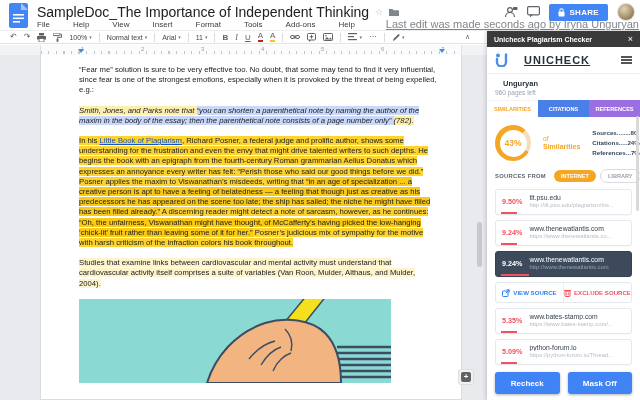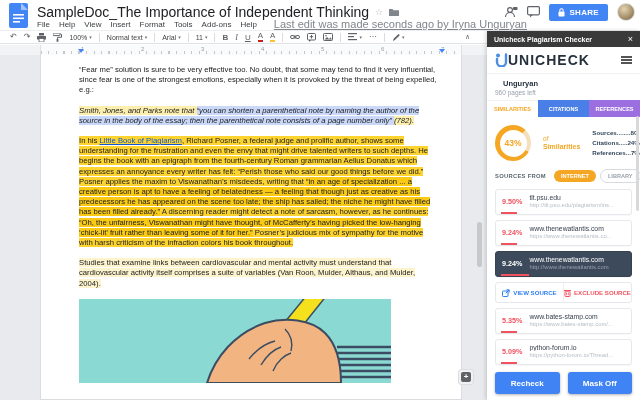--- a/index.html
+++ b/index.html
@@ -6,21 +6,21 @@
   html,body { width:640px; height:400px; overflow:hidden; background:#fff;
     font-family:"Liberation Sans", sans-serif; }
   .app { position:relative; width:640px; height:400px; }
 
   
   .docs-header { position:absolute; top:0; left:0; width:640px; height:30px; background:#fff; z-index:3; }
   .docs-logo { position:absolute; left:9px; top:3px; }
   .title-row { position:absolute; left:37px; top:4px; display:flex; align-items:center; gap:6px; }
   .doc-title { font-size:14px; color:#202124; white-space:nowrap; }
   .star { color:#b8b8b8; font-size:9px; }
-  .menu-row { position:absolute; left:37px; top:18px; display:flex; align-items:center; gap:9px; }
+  .menu-row { position:absolute; left:37px; top:18px; display:flex; align-items:center; gap:23px; }
   .menu-item { font-size:8px; color:#3c4043; cursor:pointer; }
   .last-edit { font-size:11px; color:#80868b; text-decoration:underline; margin-left:8px; white-space:nowrap; }
   .header-right { position:absolute; right:5px; top:3px; display:flex; align-items:center; gap:9px; }
   .share-btn { display:flex; align-items:center; gap:4px; background:#4285f4; color:#fff;
     font-size:8px; font-weight:bold; padding:4px 9px; border-radius:2px; letter-spacing:.3px; }
   .avatar { width:18px; height:18px; border-radius:50%;
     background:radial-gradient(circle at 38% 32%, #e3d3b4, #a9946e 55%, #6f6049); border:1px solid #ddd; }
 
   
   .toolbar { position:absolute; top:30px; left:0; width:640px; height:14px; background:#fff;
@@ -73,21 +73,21 @@
     font-size:8px; line-height:9px; text-align:center; font-weight:bold; }
 
   
   .panel { position:absolute; top:31px; right:0; width:153px; height:369px; background:#fff; z-index:5;
     box-shadow:-1px 0 4px rgba(0,0,0,.18); }
   .panel-titlebar { height:16px; background:#3a3a3a; color:#fff; display:flex; align-items:center;
     padding:0 7px; }
   .panel-title { font-size:7px; font-weight:bold; }
   .panel-close { margin-left:auto; font-size:9px; color:#fff; }
   .brand-row { height:27px; display:flex; align-items:center; padding:0 8px; border-bottom:1px solid #f0f0f0; }
-  .brand-text { font-size:14px; font-weight:bold; color:#26313d; letter-spacing:1px; margin-left:0; }
+  .brand-text { font-size:11px; font-weight:bold; color:#26313d; letter-spacing:1px; margin-left:16px;text-decoration:underline; }
   .hamburger { margin-left:auto; width:11px; }
   .hamburger div { height:1.5px; background:#555; margin:1.5px 0; }
   .user-row { padding:5px 8px 4px; }
   .user-name { font-size:7.5px; font-weight:bold; color:#26313d;padding-left:8px; }
   .pages-left { font-size:6.5px; color:#9aa3ad; margin-top:1px; }
   .tabs { display:flex; height:17px; }
   .tab { flex:1; display:flex; align-items:center; justify-content:center; font-size:5.6px; font-weight:bold; }
   .tab-sim { background:#fff; color:#f5a623; border-top:1px solid #f3f3f3; }
   .tab-cit { background:#4a7fe8; color:#fff; }
   .tab-ref { background:#9b6fe0; color:#fff; }
@@ -297,21 +297,21 @@
       <span class="ruler-num">7</span>
       <div class="ruler-ticks"></div>
       <span class="indent-marker" style="left:37px"></span>
       <span class="indent-marker" style="left:398px"></span>
     </div>
   </div>
 
   <div class="workspace">
     <div class="page">
       <p>“Fear me” solution is sure to be very effective too. No doubt, that some may tend to find it very influential, since fear is one of the strongest emotions, especially when it is provoked by the threat of being expelled, e.g.:</p>
-      <p class="p-quote"><span class="hl-y">Smith, Jones, and Parks note that </span><span class="hl-b">“you can shorten a parenthetical note by naming the author of the source in the body of the essay; then the parenthetical note consists of a page number only” </span><span class="hl-y">(782).</span></p>
+      <p class="p-quote"><span class="hl-y">Smith, Jones, and Parks note that </span><span class="hl-b">“you can shorten a parenthetical note by naming the author of the maxim in the body of the essay; then the parenthetical note consists of a page number only” </span><span class="hl-y">(782).</span></p>
       <p><span class="hl-g">In his </span><span class="hl-g doc-link">Little Book of Plagiarism</span><span class="hl-g">, Richard Posner, a federal judge and prolific author, shows some understanding for the frustration and even the envy that might drive talented writers to such depths. He begins the book with an epigraph from the fourth-century Roman grammarian Aelius Donatus which expresses an annoyance every writer has felt: “Perish those who said our good things before we did.” Posner applies the maxim to Viswanathan’s misdeeds, writing that </span><span class="hl-g2">“in an age of specialization ... a creative person is apt to have a feeling of belatedness — a feeling that though just as creative as his predecessors he has appeared on the scene too late; the ship has sailed; the niche he might have filled has been filled already.”</span><span class="hl-g"> A discerning reader might detect a note of sarcasm, however, as he continues: </span><span class="hl-g2">“Oh, the unfairness, Viswanathan might have thought, of McCafferty’s having picked the low-hanging ‘chick-lit’ fruit rather than leaving some of it for her.”</span><span class="hl-g"> Posner’s judicious mix of sympathy for the motive with harsh criticism of the infraction colors his book throughout.</span></p>
       <p><span class="hl-cream">Studies that examine links between cardiovascular and mental activity must understand that cardiovascular activity itself comprises a suite of variables (Van Roon, Mulder, Althaus, and Mulder, 2004).</span></p>
       <svg class="illustration" width="312" height="84" viewBox="0 0 312 84">
         <rect width="312" height="84" fill="#8edcd6"></rect>
         <rect width="312" height="84" fill="#7fd2cb" opacity="0.25"></rect>
         <g stroke="#3c4d63" stroke-width="2.5">
           <line x1="258" y1="48" x2="312" y2="48"></line>
             <line x1="256" y1="54" x2="312" y2="54"></line>
           <line x1="254" y1="60" x2="312" y2="60"></line>
             <line x1="253" y1="66" x2="312" y2="66"></line>

